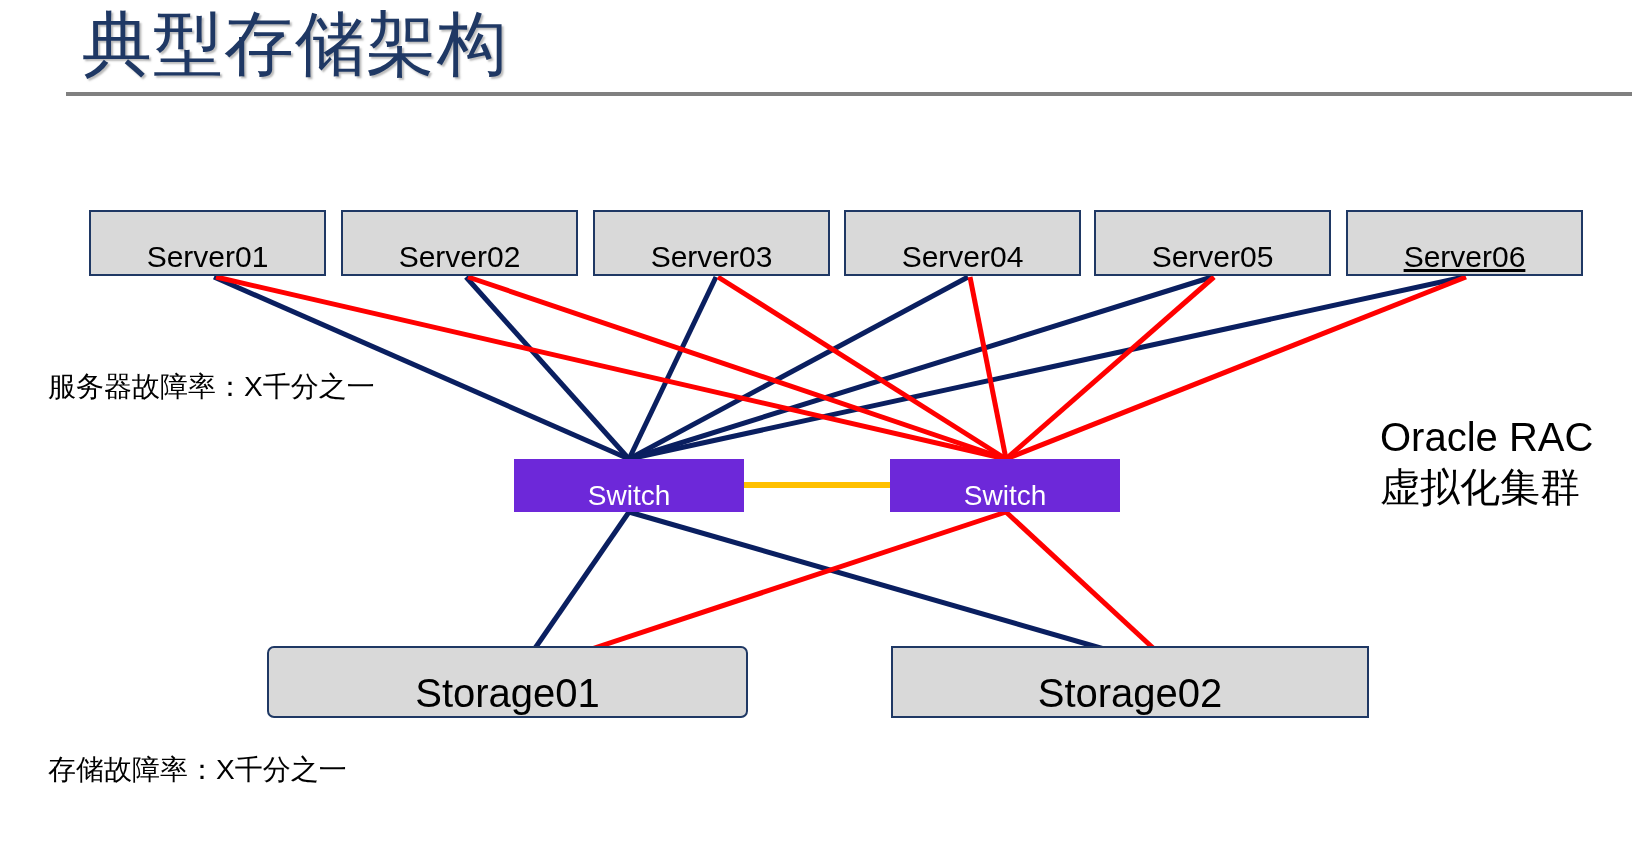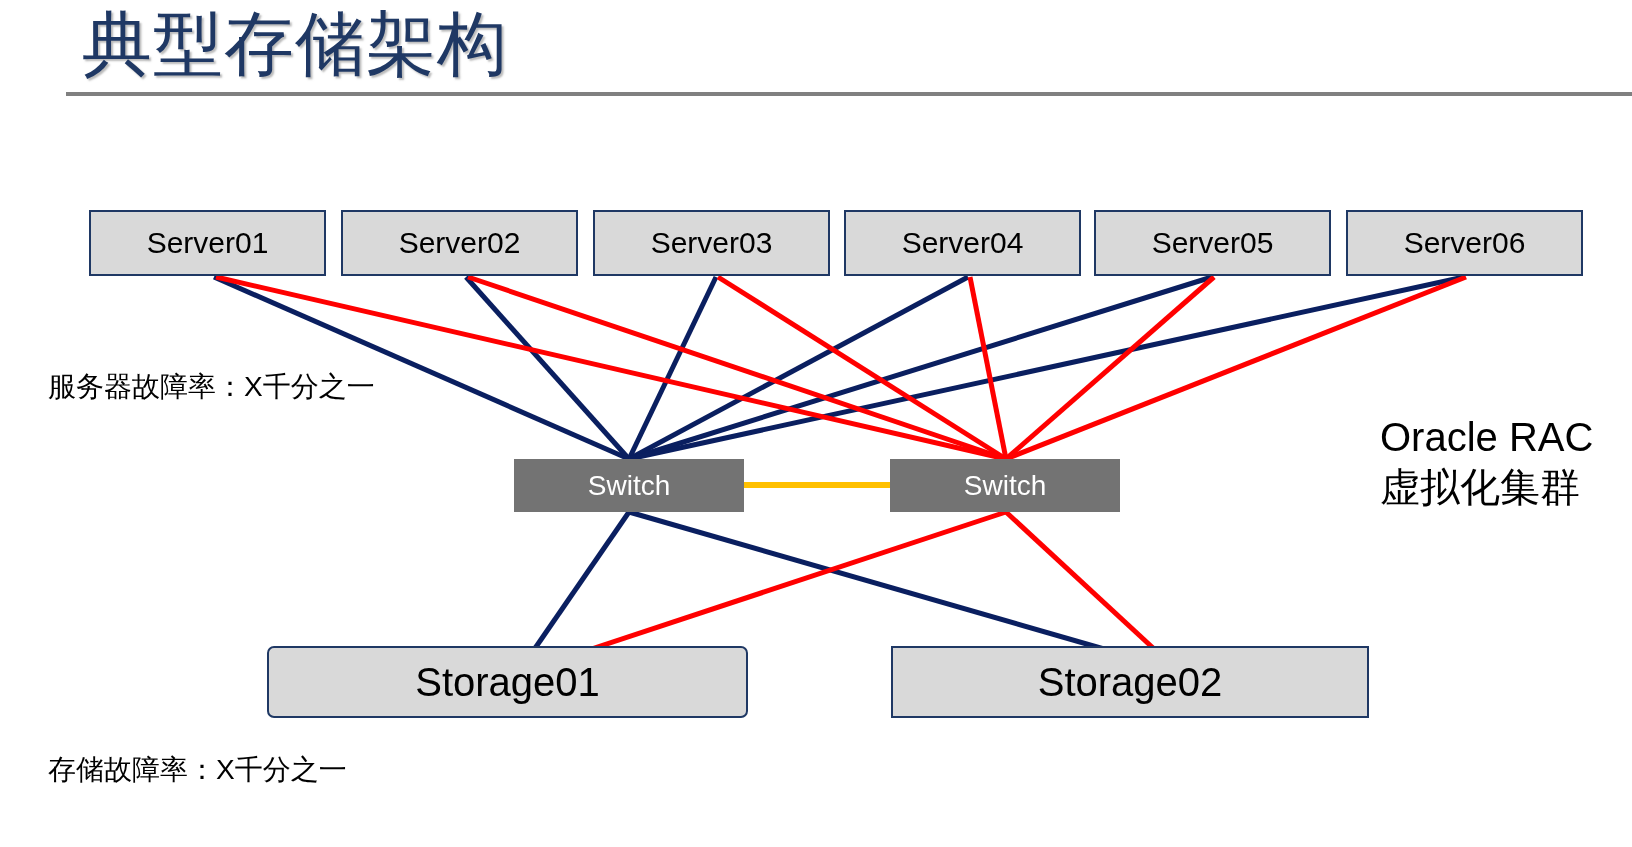--- a/index.html
+++ b/index.html
@@ -48,21 +48,21 @@
     top: 0;
     width: 1632px;
     height: 847px;
   }
 
   
   .node {
     position: absolute;
     box-sizing: border-box;
     display: flex;
-    align-items: center;
+    align-items: flex-end;
     justify-content: center;
     white-space: nowrap;
   }
   .node.server {
     background: #D9D9D9;
     border: 2px solid #1F3864;
     color: #000000;
     font-size: 30px;
     height: 66px;
     width: 237px;
@@ -70,21 +70,21 @@
   }
   .node.storage {
     background: #D9D9D9;
     border: 2px solid #1F3864;
     color: #000000;
     font-size: 40px;
     height: 72px;
     top: 646px;
   }
   .node.switch {
-    background: #737373;
+    background: #6d28d9;
     border: none;
     color: #ffffff;
     font-size: 28px;
     height: 53px;
     width: 230px;
     top: 459px;
   }
 
   
   .annotation {
@@ -157,21 +157,21 @@
     </div>
   <div class="node server" style="left:549px;">
       <span>Server03</span>
     </div>
   <div class="node server" style="left:800px;">
       <span>Server04</span>
     </div>
   <div class="node server" style="left:1050px;">
       <span>Server05</span>
     </div>
-  <div class="node server" style="left:1302px;">
+  <div class="node server" style="left:1302px;text-decoration:underline;">
       <span>Server06</span>
     </div>
 
   <div class="node switch" style="left:470px;">
       <span>Switch</span>
     </div>
   <div class="node switch" style="left:846px;">
       <span>Switch</span>
     </div>
 

